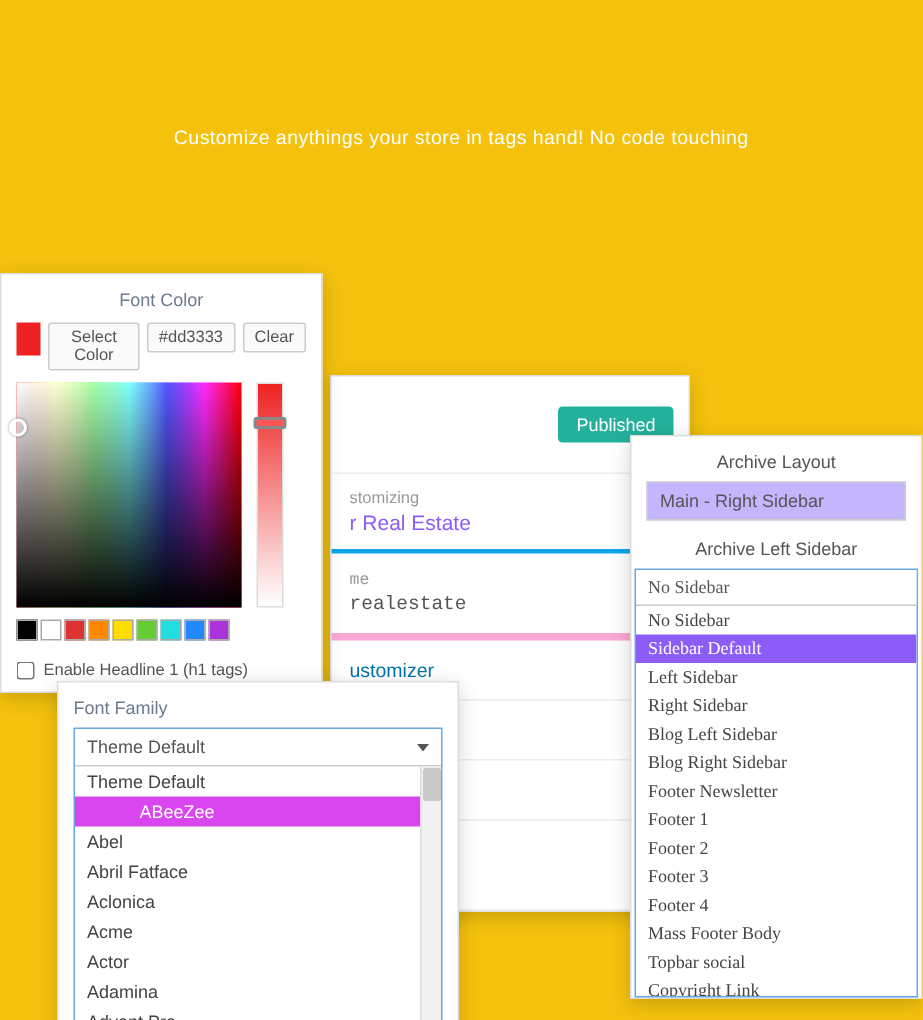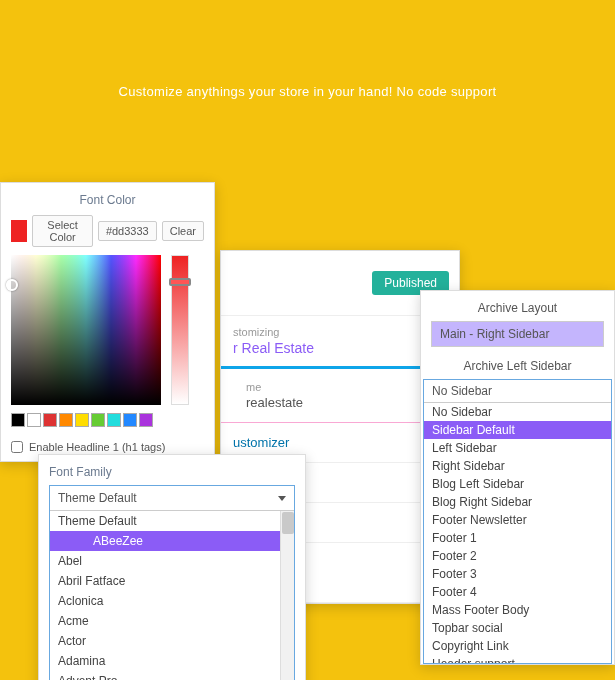--- a/index.html
+++ b/index.html
@@ -30,21 +30,21 @@
     background: #fff;
     border: 1px solid #ddd;
     box-shadow: 0 3px 12px rgba(0,0,0,0.18);
     font-size: 12px;
     color: #444;
   }
 
   
   .p-color { left: 0; top: 182px; width: 215px; padding: 10px 10px 8px; }
   .p-color .lbl { color: #6b7a8f; font-size: 12px; margin-bottom: 8px; text-align: center; }
-  .colorrow { display: flex; align-items: center; gap: 5px; margin-bottom: 8px; }
+  .colorrow { display: flex; align-items: flex-start; gap: 5px; margin-bottom: 8px; }
   .swatch { width: 22px; height: 22px; background: #e22; }
   .btn-mini {
     border: 1px solid #ccc; background: #fafafa;
     padding: 3px 7px; font-size: 11px; color: #555;
     border-radius: 2px; cursor: pointer;
   }
   .picker { display: flex; gap: 10px; }
   .spectrum {
     width: 150px; height: 150px; position: relative;
     background:
@@ -80,39 +80,39 @@
   }
   .hdr { padding: 10px 12px; border-bottom: 3px solid #0ea5e9; position: relative;}
   .hdr .sup { font-size: 11px; color: #999; }
   .hdr .ttl { font-size: 14px; color: #8b5cf6; margin-top: 2px; }
   .hdr .help {
     position: absolute; right: 12px; top: 14px;
     width: 16px; height: 16px; border-radius: 50%;
     background: #444; color: #fff; font-size: 11px;
     text-align: center; line-height: 16px; cursor: pointer;
   }
-  .sec { padding: 12px 25px; border-bottom: 1px solid #f9a8d4; position: relative; }
+  .sec { padding: 12px 12px; border-bottom: 5px solid #f9a8d4; position: relative; font-family: Liberation Mono, monospace; }
   .sec .sl { font-size: 11px; color: #999; }
   .sec .sv { font-size: 13px; color: #555; margin-top: 2px; }
   .sec .edit {
     position: absolute; right: 10px; top: 16px; width: 20px; height: 20px;
     border: 1px solid #ccc; border-radius: 3px; background: #fafafa;
     display: flex; align-items: center; justify-content: center; cursor: pointer;
   }
   .sec .edit svg { width: 10px; height: 10px; }
   .linky { color: #0073aa; padding: 12px; border-bottom: 1px solid #eee; cursor: pointer; font-size: 13px;}
 
   
   .p-arch { right: 0; top: 290px; width: 195px; padding: 10px 0 0; }
   .p-arch .al { padding: 0 10px 6px; color: #555; font-size: 12px; text-align: center; }
   .p-arch .selbox {
     margin: 0 10px 12px; border: 1px solid #ccc; padding: 5px 8px;
     font-size: 12px; color: #555; background: #c4b5fd;
   }
-  .p-arch .listwrap { border: 1px solid #68a8e0; margin: 0 2px; }
+  .p-arch .listwrap { border: 1px solid #68a8e0; margin: 0 2px; font-family: Liberation Serif, serif; }
   .p-arch .topval {
     padding: 4px 8px; font-size: 12px; color: #555;
     border-bottom: 1px solid #ccc; background: #fff;
   }
   .p-arch ul { list-style: none; max-height: 260px; overflow: hidden; }
   .p-arch li {
     padding: 2px 8px; font-size: 12px; color: #444; cursor: pointer;
     white-space: nowrap;
   }
   .p-arch li.sel { background: #8b5cf6; color: #fff; }
@@ -127,35 +127,35 @@
     border-bottom: 1px solid #ccc; background: #fff; cursor: pointer;
   }
   .p-font .tri {
     width: 0; height: 0; border-left: 4px solid transparent;
     border-right: 4px solid transparent; border-top: 5px solid #555;
   }
   .p-font ul { list-style: none; position: relative; }
   .p-font li {
     padding: 3px 8px; font-size: 12px; color: #444; cursor: pointer;
   }
-  .p-font li.sel2 { background: #8b5cf6; color: #fff; padding-left: 43px; }
+  .p-font li.sel2 { background: #d946ef; color: #fff; padding-left: 43px; }
   .p-font .sb {
     position: absolute; right: 0; top: 0; width: 14px; height: 100%;
     background: #f1f1f1; border-left: 1px solid #ddd;
   }
   .p-font .sb .th {
     position: absolute; left: 1px; top: 1px; width: 12px; height: 22px;
     background: #c9c9c9; border-radius: 2px;
   }
 </style>
 </head>
 <body>
 
 <div class="hero">
-  <p>Customize anythings your store in your hand! No code support</p>
+  <p>Customize anythings your store in tags hand! No code touching</p>
 </div>
 
 <div class="panel p-cust">
   <div class="pub">
     <button>Published</button>
   </div>
   <div class="hdr">
     <div class="sup">stomizing</div>
     <div class="ttl">r Real Estate</div>
     <div class="help">?</div>

